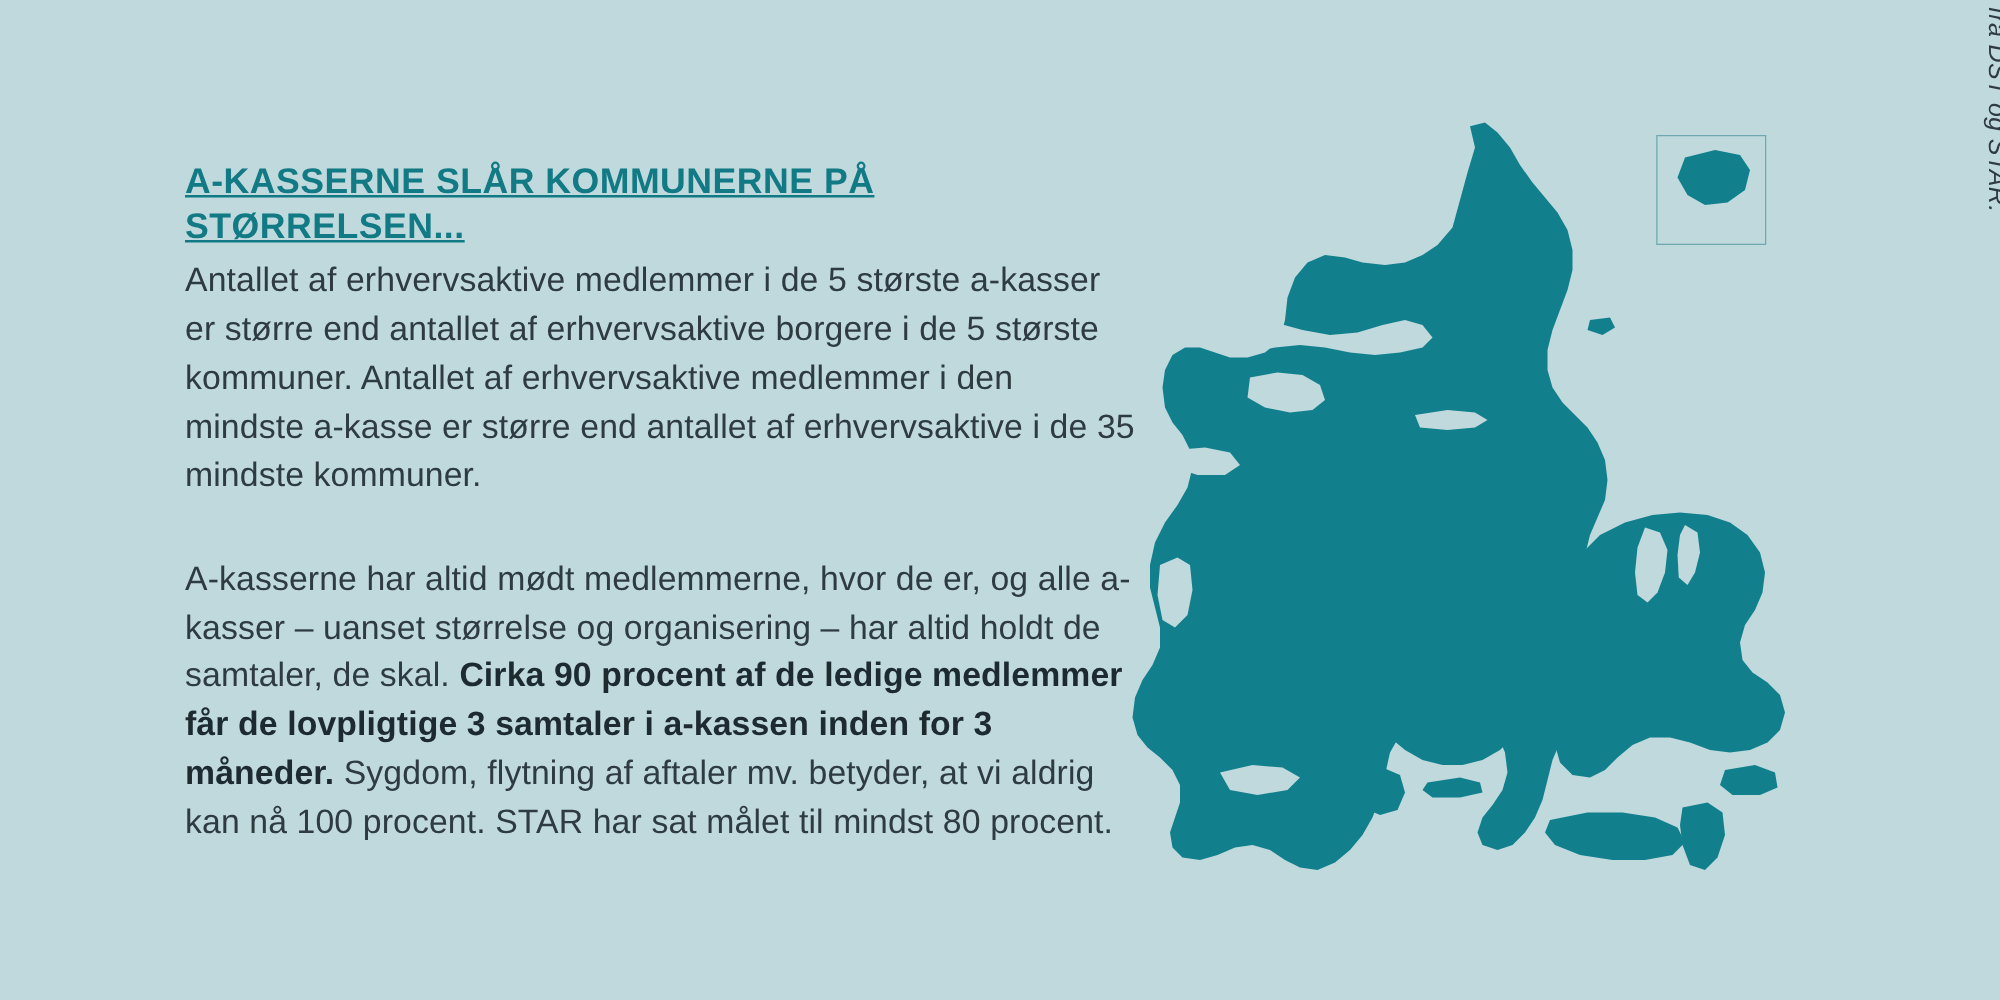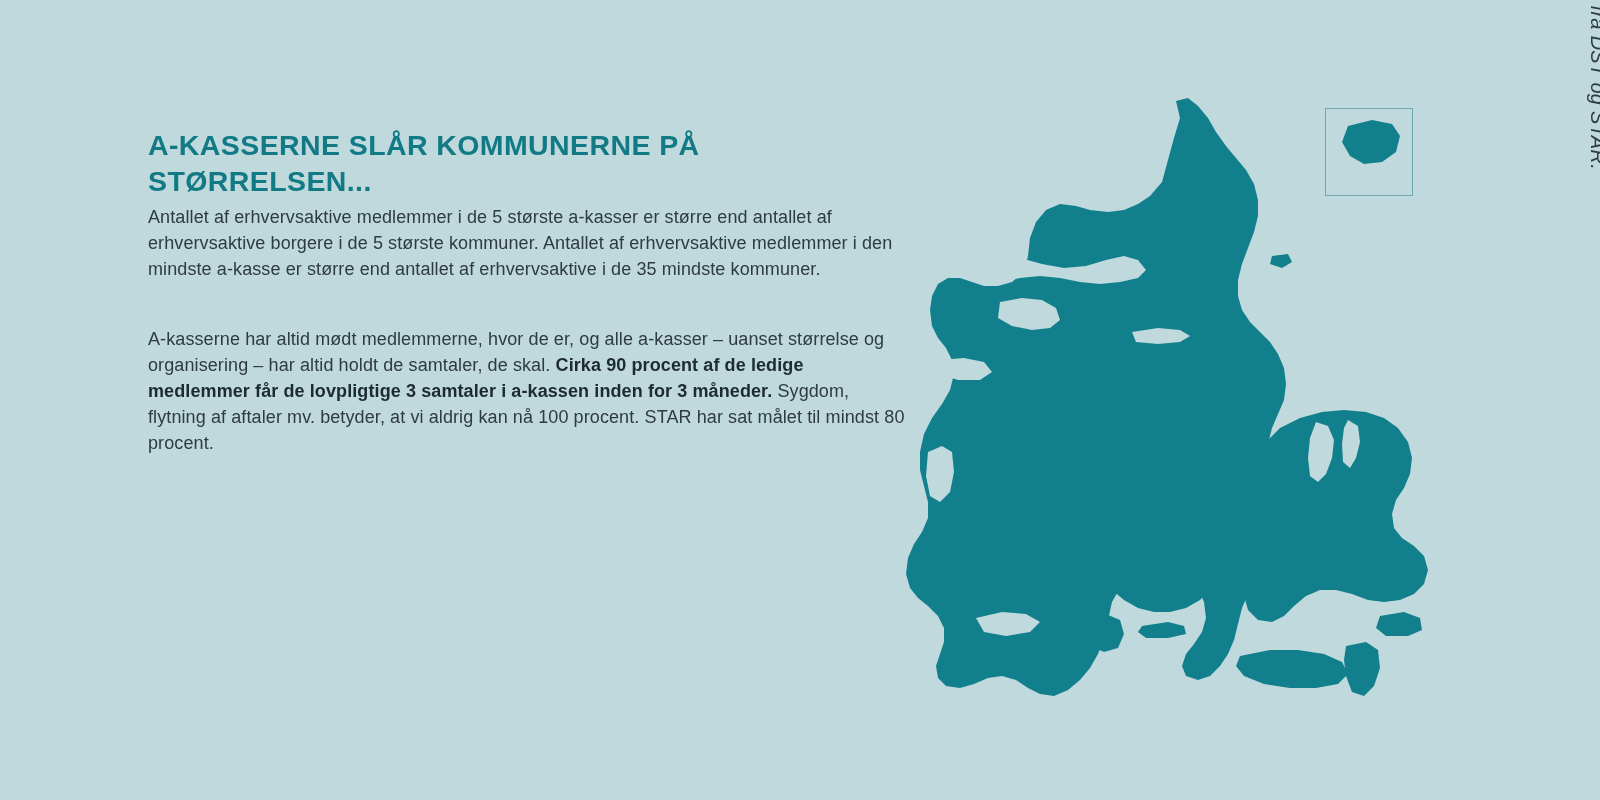--- a/index.html
+++ b/index.html
@@ -31,25 +31,26 @@
   .block { margin-bottom: 44px; }
   .block:last-child { margin-bottom: 0; }
 
   .heading {
     color: #117a85;
     font-weight: bold;
     font-size: 28.5px;
     letter-spacing: 0.4px;
     margin: 0 0 6px 0;
     line-height: 1.25;
+    text-decoration: underline;
   }
 
   .body-text {
     color: #2e3b40;
-    font-size: 18px;
+    font-size: 27px;
     line-height: 1.44;
     margin: 0;
     font-weight: 400;
     letter-spacing: 0.1px;
   }
 
   .body-text b, .body-text strong {
     font-weight: bold;
     color: #1d2b30;
   }

